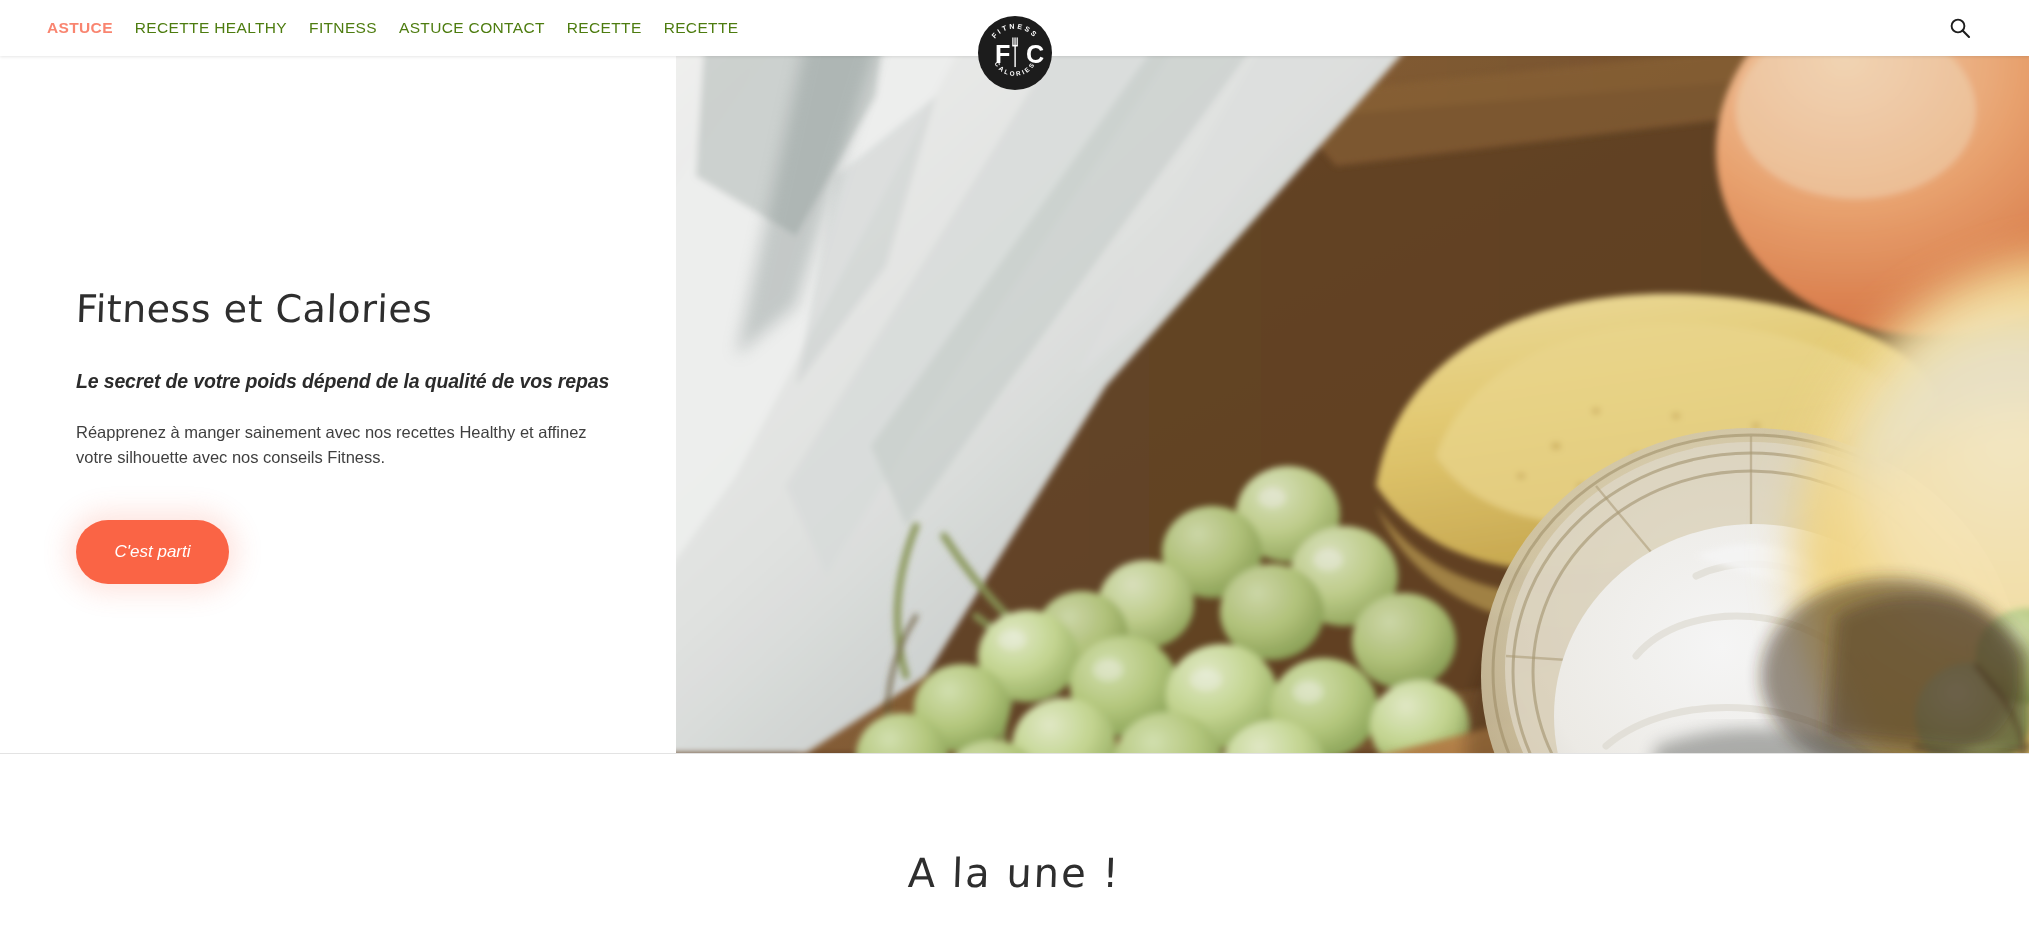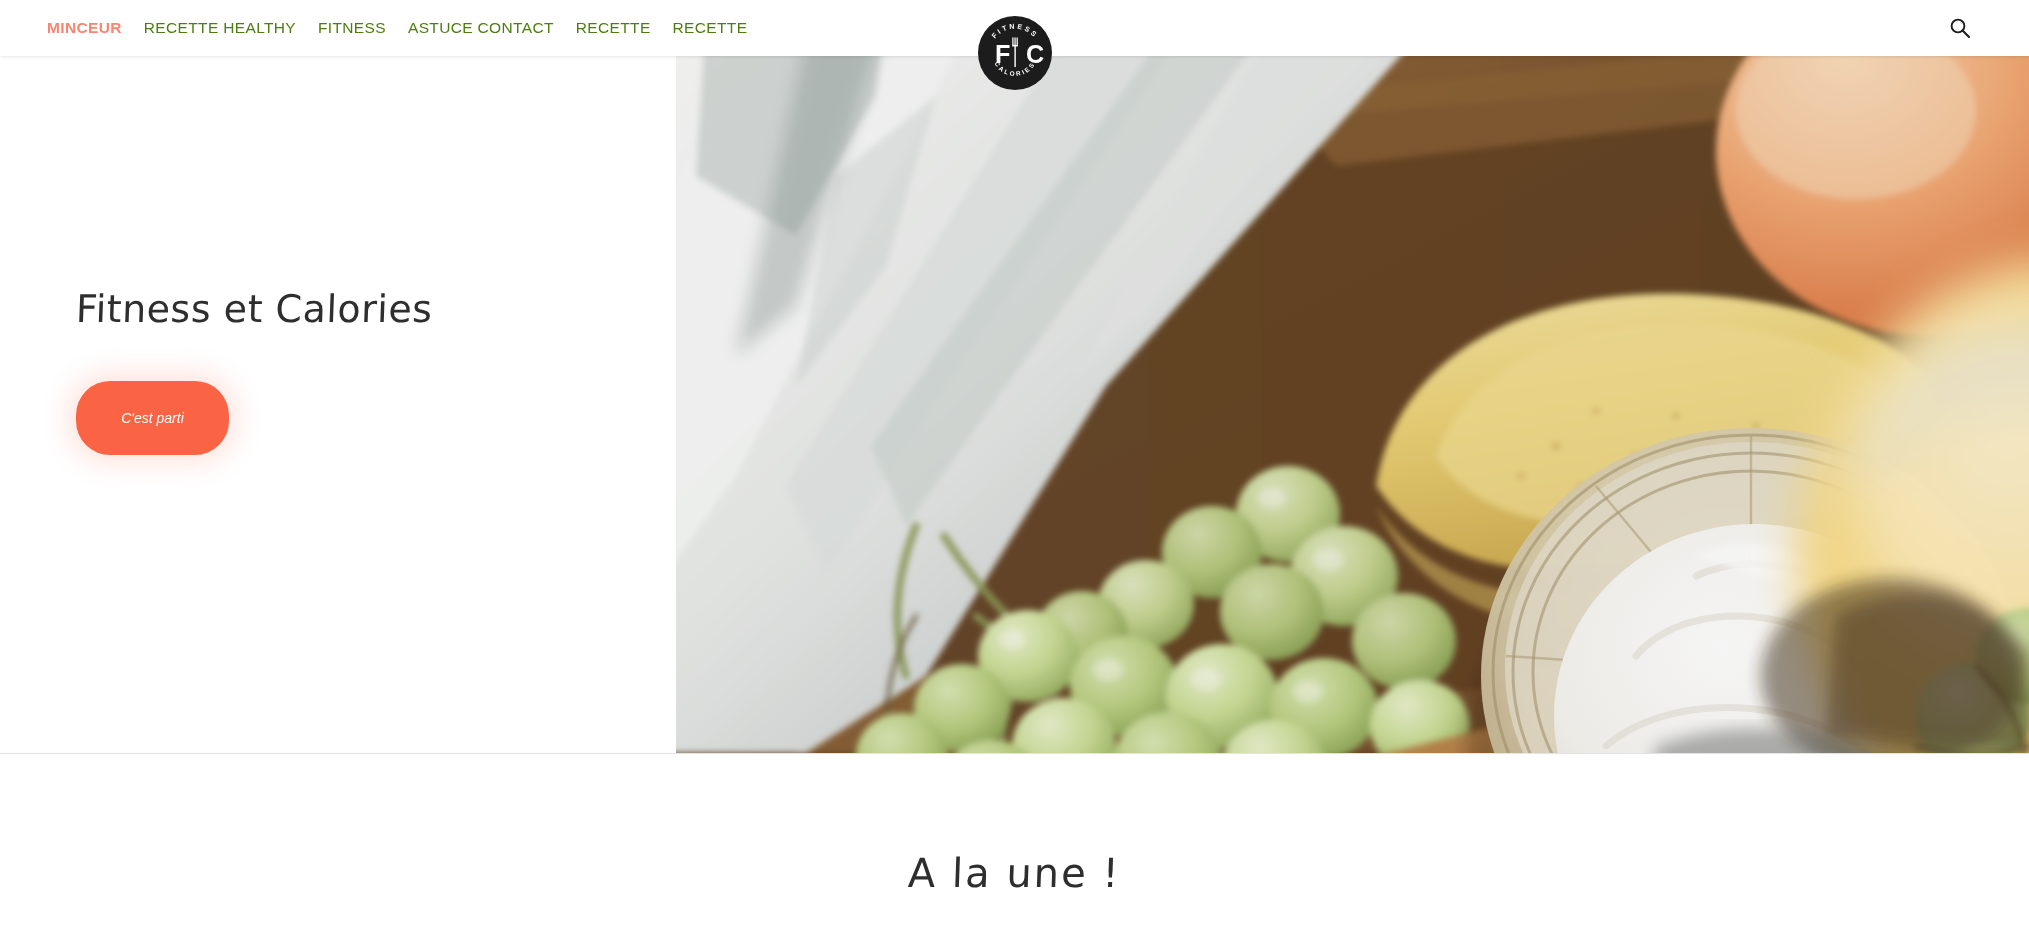--- a/index.html
+++ b/index.html
@@ -119,25 +119,25 @@
     color: #3f3f3f;
     line-height: 1.52;
   }
 
   .cta {
     display: inline-flex;
     align-items: center;
     justify-content: center;
     margin-top: 49px;
     width: 153px;
-    height: 74px;
+    height: 64px;
     border-radius: 34px;
     background: #fa6445;
     color: #ffffff;
-    font-size: 14px;
+    font-size: 17px;
     font-style: italic;
     border: none;
     cursor: pointer;
     box-shadow: 0 0 26px 9px rgba(250,100,69,0.17);
     font-family: "Liberation Sans", sans-serif;
   }
 
   
   .hero-photo {
     position: absolute;
@@ -169,21 +169,21 @@
     transform: skewX(-2deg);
     margin-top: 48px;
   }
 </style>
 </head>
 <body>
 
 <div class="header">
 
   <nav class="nav">
-    <a class="nav-item active" href="#">MINCEUR</a>
+    <a class="nav-item active" href="#">ASTUCE</a>
     <a class="nav-item" href="#">RECETTE HEALTHY</a>
     <a class="nav-item" href="#">FITNESS</a>
     <a class="nav-item" href="#">ASTUCE CONTACT</a>
     <a class="nav-item" href="#">RECETTE</a>
     <a class="nav-item" href="#">RECETTE</a>
   </nav>
 
   <div class="logo">
     <svg viewBox="0 0 100 100" xmlns="http://www.w3.org/2000/svg">
       <defs>
@@ -450,19 +450,21 @@
       </g>
 
       <path d="M 980,690 C 1060,660 1160,670 1210,710 L 1200,760 L 970,745 Z" fill="#5c5f5c" opacity="0.45" filter="url(#blurM)"></path>
 
       <rect x="0" y="0" width="1353" height="697" fill="#000000" opacity="0.04"></rect>
     </svg>
   </div>
 
   <div class="hero-text">
     <h1 class="hero-title">Fitness et Calories</h1>
+    <h2 class="hero-sub">Le secret de votre poids dépend de la qualité de vos repas</h2>
+    <p class="hero-body">Réapprenez à manger sainement avec nos recettes Healthy et affinez votre silhouette avec nos conseils Fitness.</p>
     <button class="cta">C'est parti</button>
   </div>
 </section>
 
 <section class="feature">
   <h2 class="feature-title">A la une !</h2>
 </section>
 
 </body></html>

